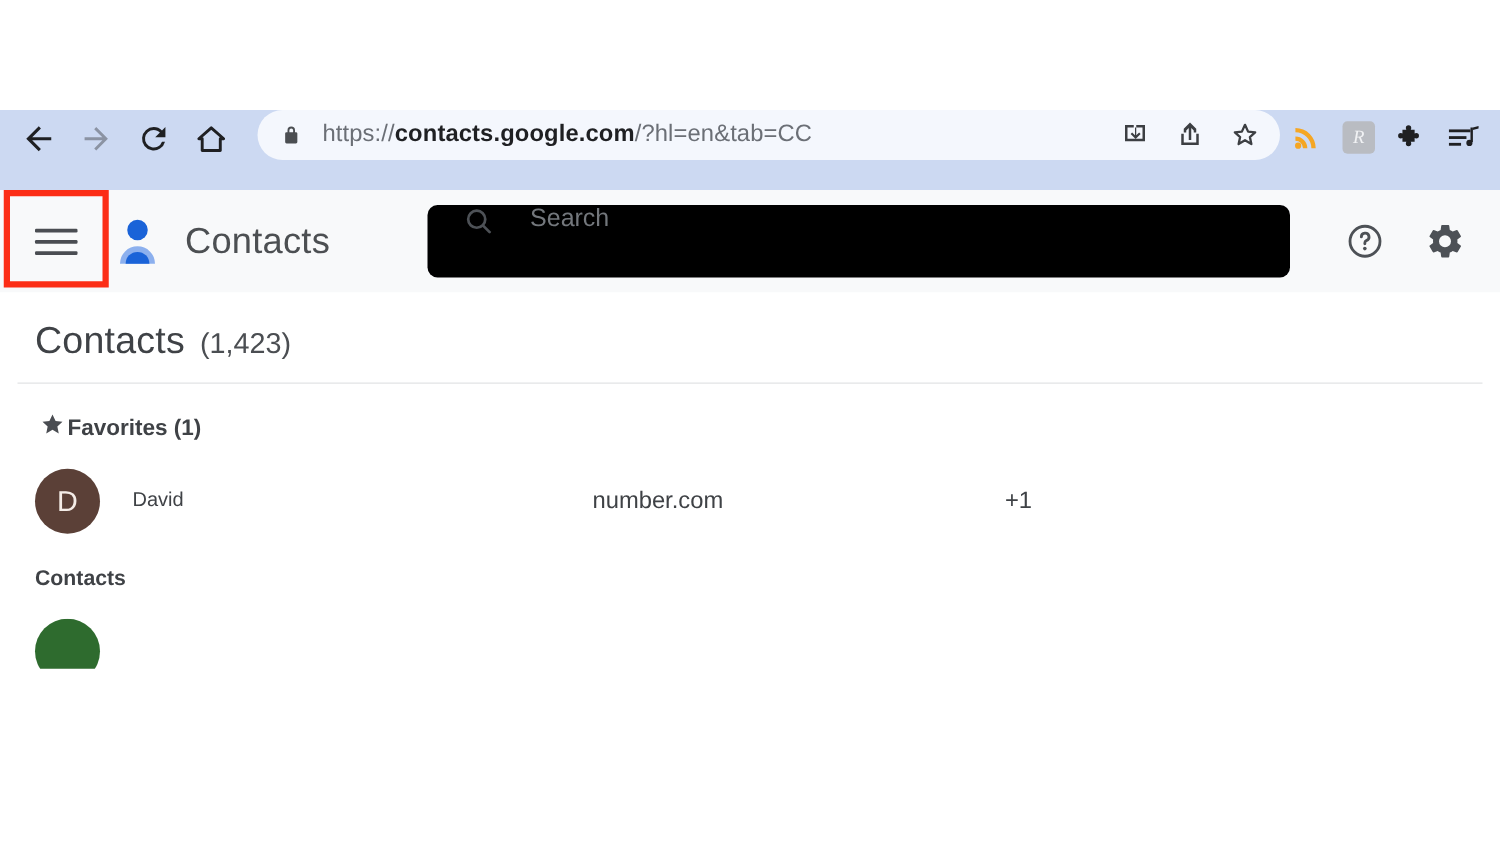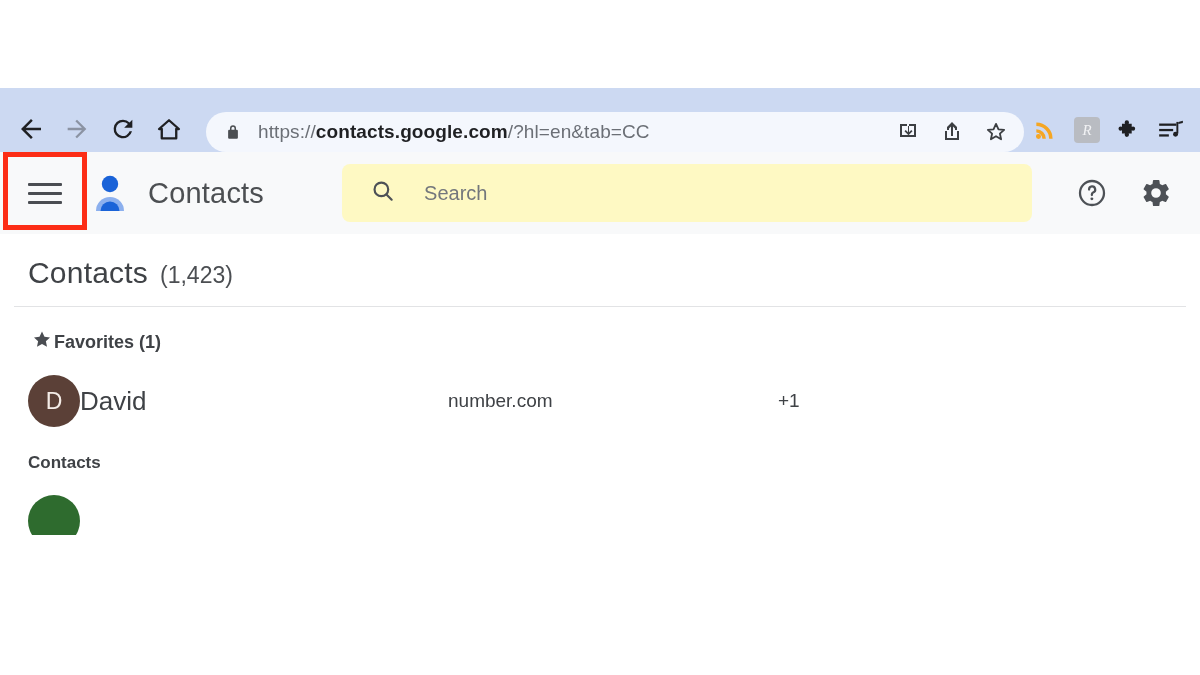--- a/index.html
+++ b/index.html
@@ -26,21 +26,21 @@
 
   
   .browser-bar {
     position: absolute;
     left: 0;
     top: 88px;
     width: 1200px;
     height: 64px;
     background: #ccd9f2;
     display: flex;
-    align-items: flex-end;
+    align-items: flex-start;
     box-sizing: border-box;
   }
   .nav-btn {
     width: 46px;
     height: 46px;
     display: flex;
     align-items: center;
     justify-content: center;
     flex: none;
   }
@@ -143,24 +143,24 @@
   .brand-title {
     font-size: 29px;
     color: #4c4f52;
     margin-left: 18px;
     letter-spacing: 0.2px;
   }
   .searchbox {
     width: 690px;
     height: 58px;
     margin-left: 78px;
-    background: #fef9c3;
+    background: #000000;
     border-radius: 8px;
     display: flex;
-    align-items: center;
+    align-items: flex-start;
     padding-left: 28px;
     box-sizing: border-box;
     flex: none;
   }
   .search-placeholder {
     font-size: 20px;
     color: #73777c;
     margin-left: 28px;
   }
   .header-actions {
@@ -266,22 +266,23 @@
     height: 52px;
     border-radius: 50%;
     display: flex;
     align-items: center;
     justify-content: center;
     color: #f4ece7;
     font-size: 23px;
     flex: none;
   }
   .contact-name {
-    font-size: 26px;
-    color: #3f4246;
+    font-size: 16px;
+    color: #3f4246;
+    margin-left: 26px;
     width: 368px;
     flex: none;
   }
   .contact-email {
     font-size: 19px;
     color: #3f4246;
     width: 330px;
     flex: none;
   }
   .contact-phone {

